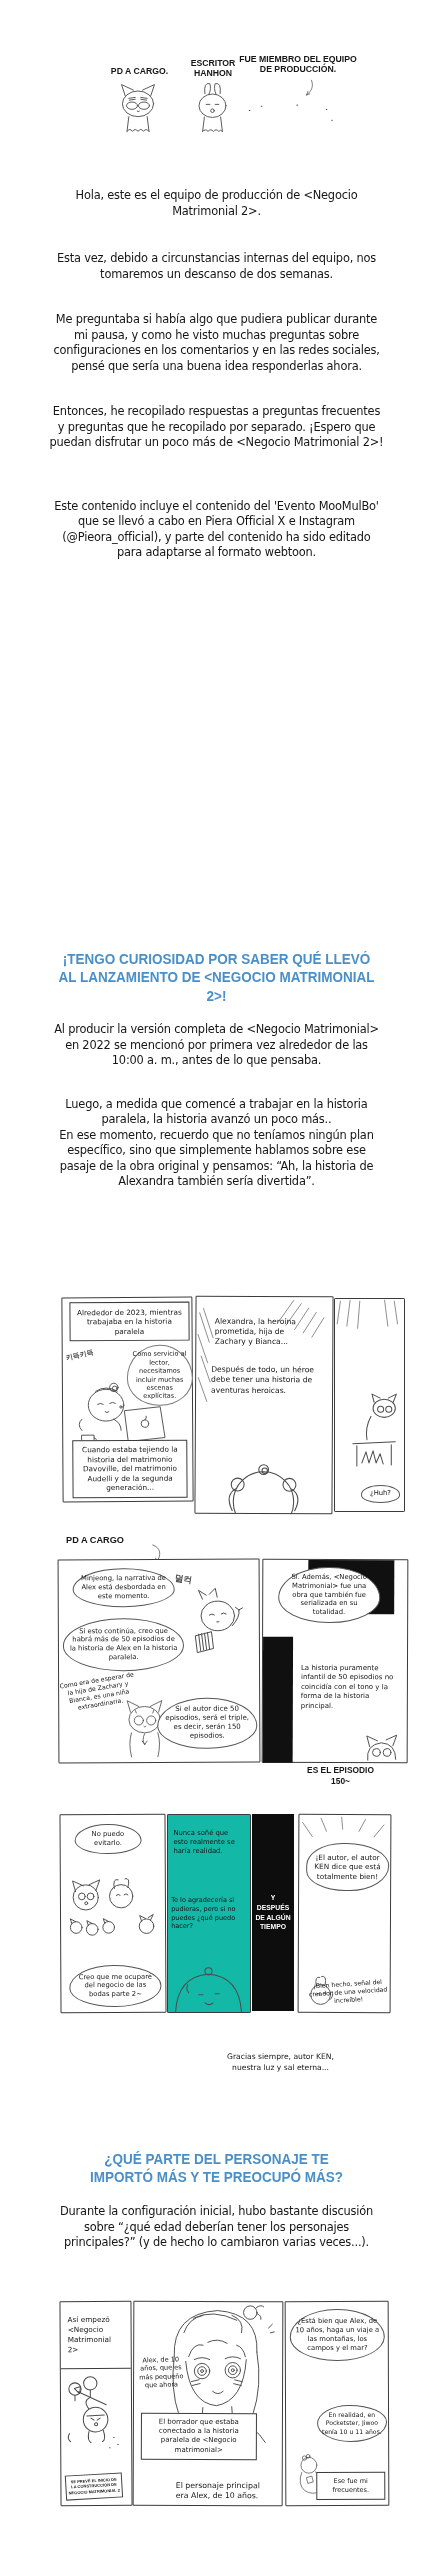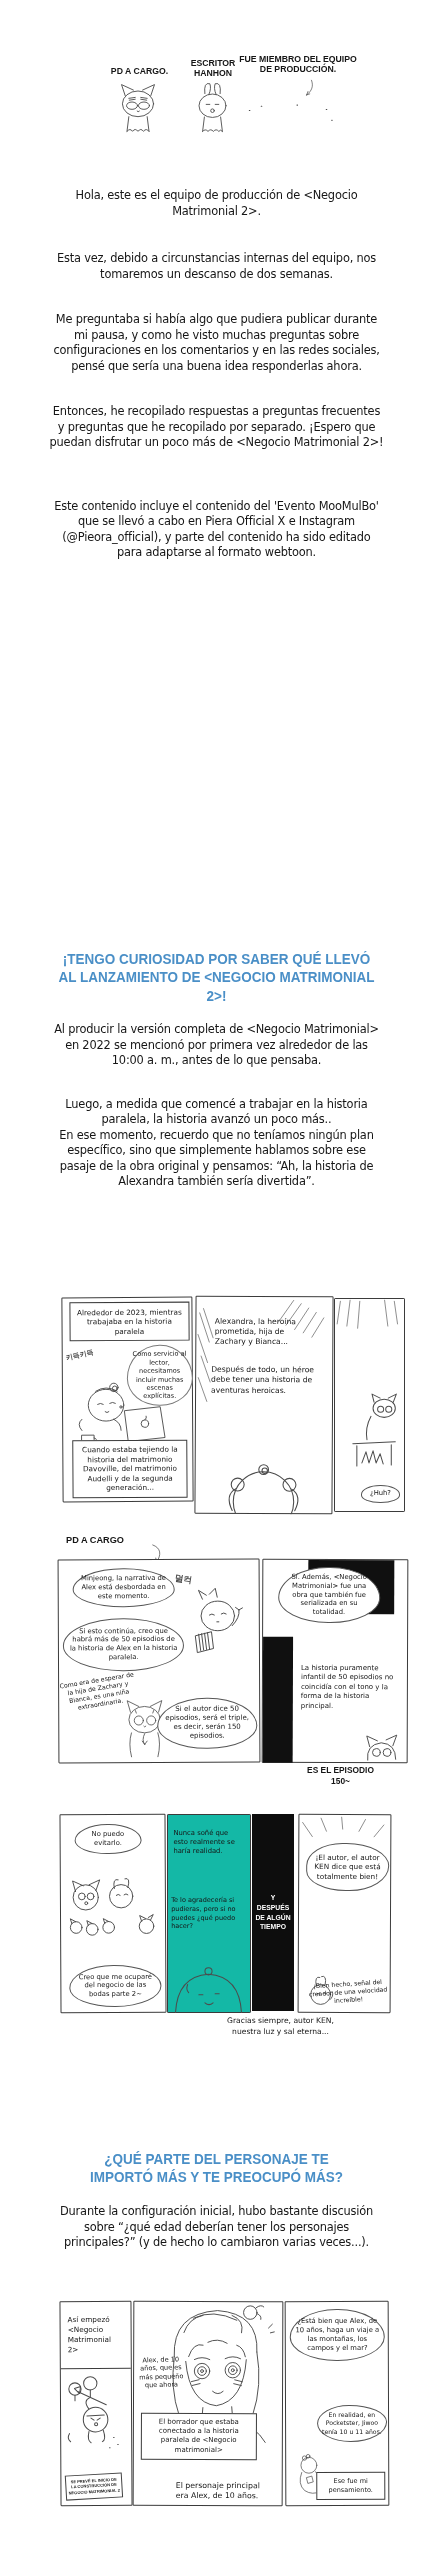--- a/index.html
+++ b/index.html
@@ -26,21 +26,21 @@
   .note{position:absolute;font-size:6.2px;line-height:1.3;text-align:center;}
   .doodle{position:absolute;}
   .doodle path,.doodle ellipse,.doodle circle,.doodle line,.doodle rect
     {fill:none;stroke:#4c4c4c;stroke-width:2;stroke-linecap:round;stroke-linejoin:round;}
   .mosaic rect{stroke:none;}
   .rays path{stroke:#6a6a6a;stroke-width:1.4;}
   .blackbar{position:absolute;background:#0d0d0d;color:#fff;display:flex;align-items:center;
             justify-content:center;text-align:center;}
   .blk{position:absolute;background:#101010;}
   .epcaption{position:absolute;text-align:center;font-size:8.4px;transform:scaleY(1.1);}
-  .thanks{position:absolute;text-align:center;font-size:7.6px;line-height:1.4;}
+  .thanks{position:absolute;text-align:center;font-size:7.6px;line-height:1.4;margin-top:36px;}
   .pdlabel{position:absolute;font-size:9.2px;transform:scaleY(1.08);}
 </style>
 </head>
 <body>
 
 <div class="page">
 
   <section>
     <div class="mlabel cond abs" style="left:103px;top:66px;width:73px">PD A CARGO.</div>
     <svg class="doodle" style="left:111px;top:80px" width="54" height="55" viewBox="0 0 100 120">
@@ -358,18 +358,18 @@
         <circle cx="60" cy="40" r="22"></circle>
           <circle cx="48" cy="20" r="6"></circle>
           <circle cx="58" cy="15" r="5"></circle>
         <path d="M40 60 Q28 92 48 110 Q70 124 92 112 Q104 100 96 80 Q88 62 78 58"></path>
         <path d="M96 80 Q116 70 120 92 Q122 108 104 112"></path>
         <path d="M54 74 l14 -4 l4 16 l-14 4 z"></path>
         <path d="M130 96 L126 84 L138 90 M150 94 L156 82 L146 88"></path>
         <circle cx="140" cy="108" r="16"></circle>
           <path d="M126 120 Q140 132 156 122"></path>
       </svg>
-      <div class="capbox" style="bottom:5.4px;right:3.2px;width:56px;font-size:6.5px">Ese fue mi pensamiento.</div>
+      <div class="capbox" style="bottom:5.4px;right:3.2px;width:56px;font-size:6.5px">Ese fue mi frecuentes.</div>
     </div>
   </div>
 
 </div>
 
 
 </body></html>

